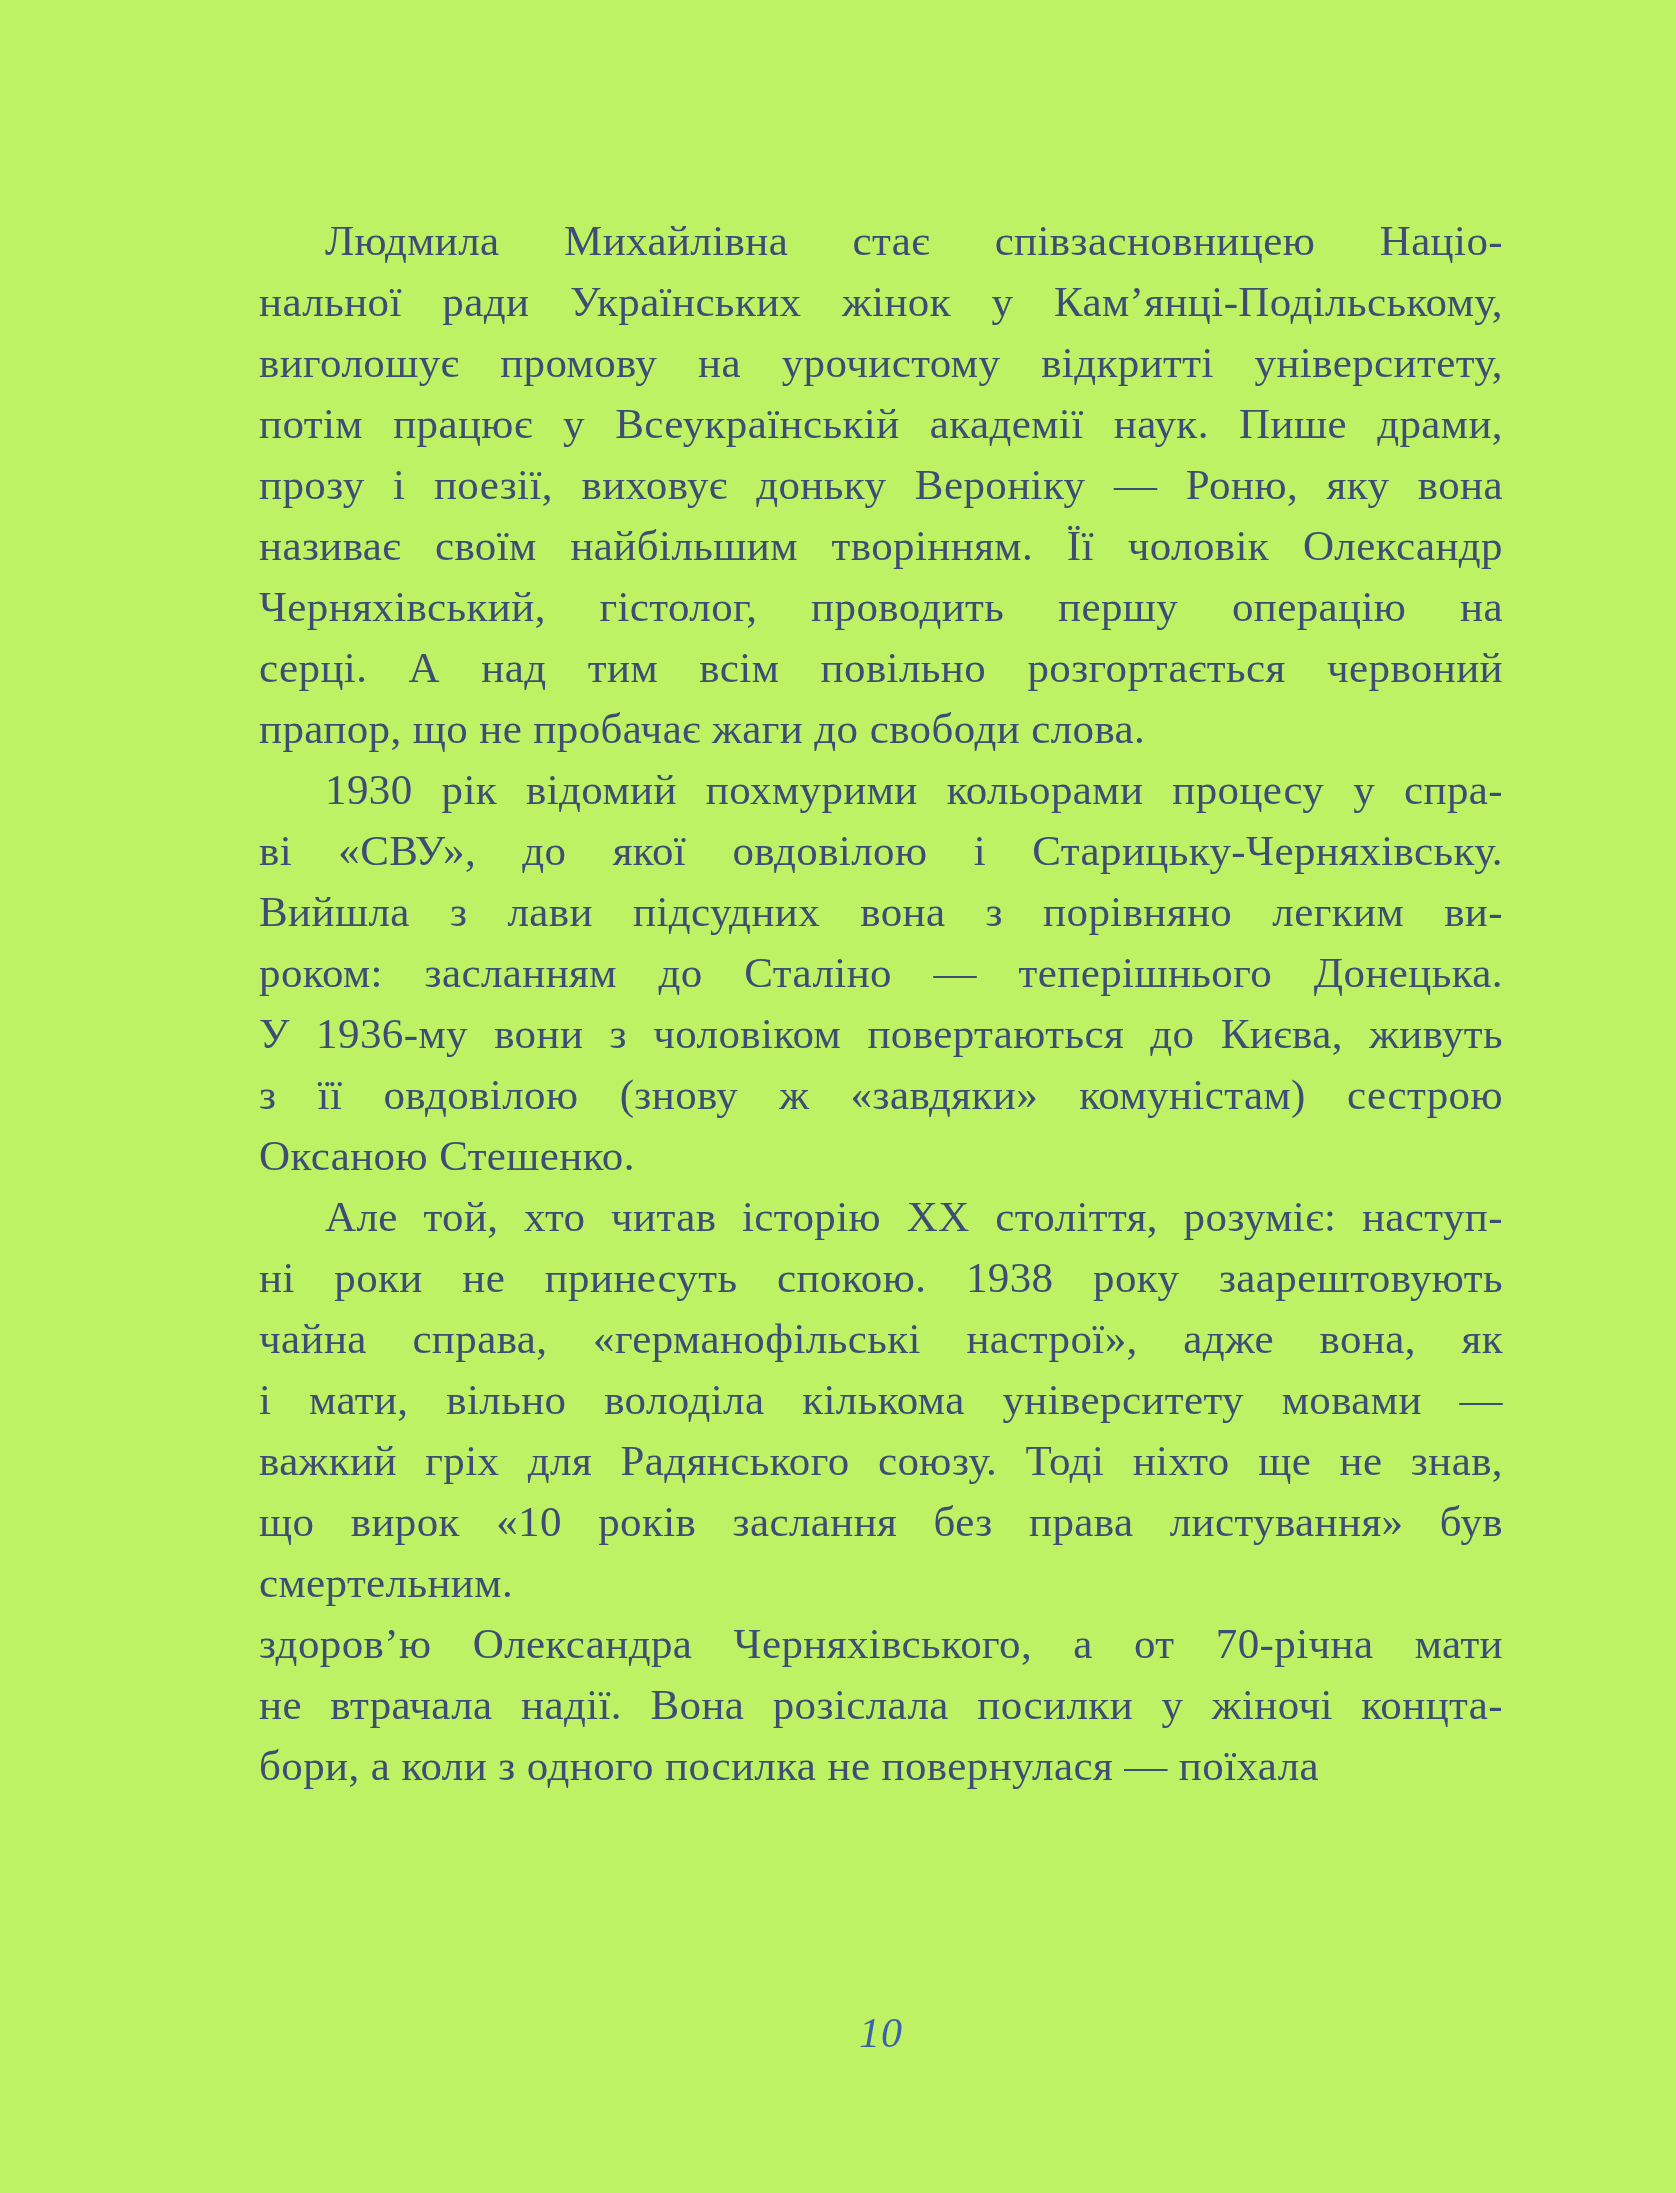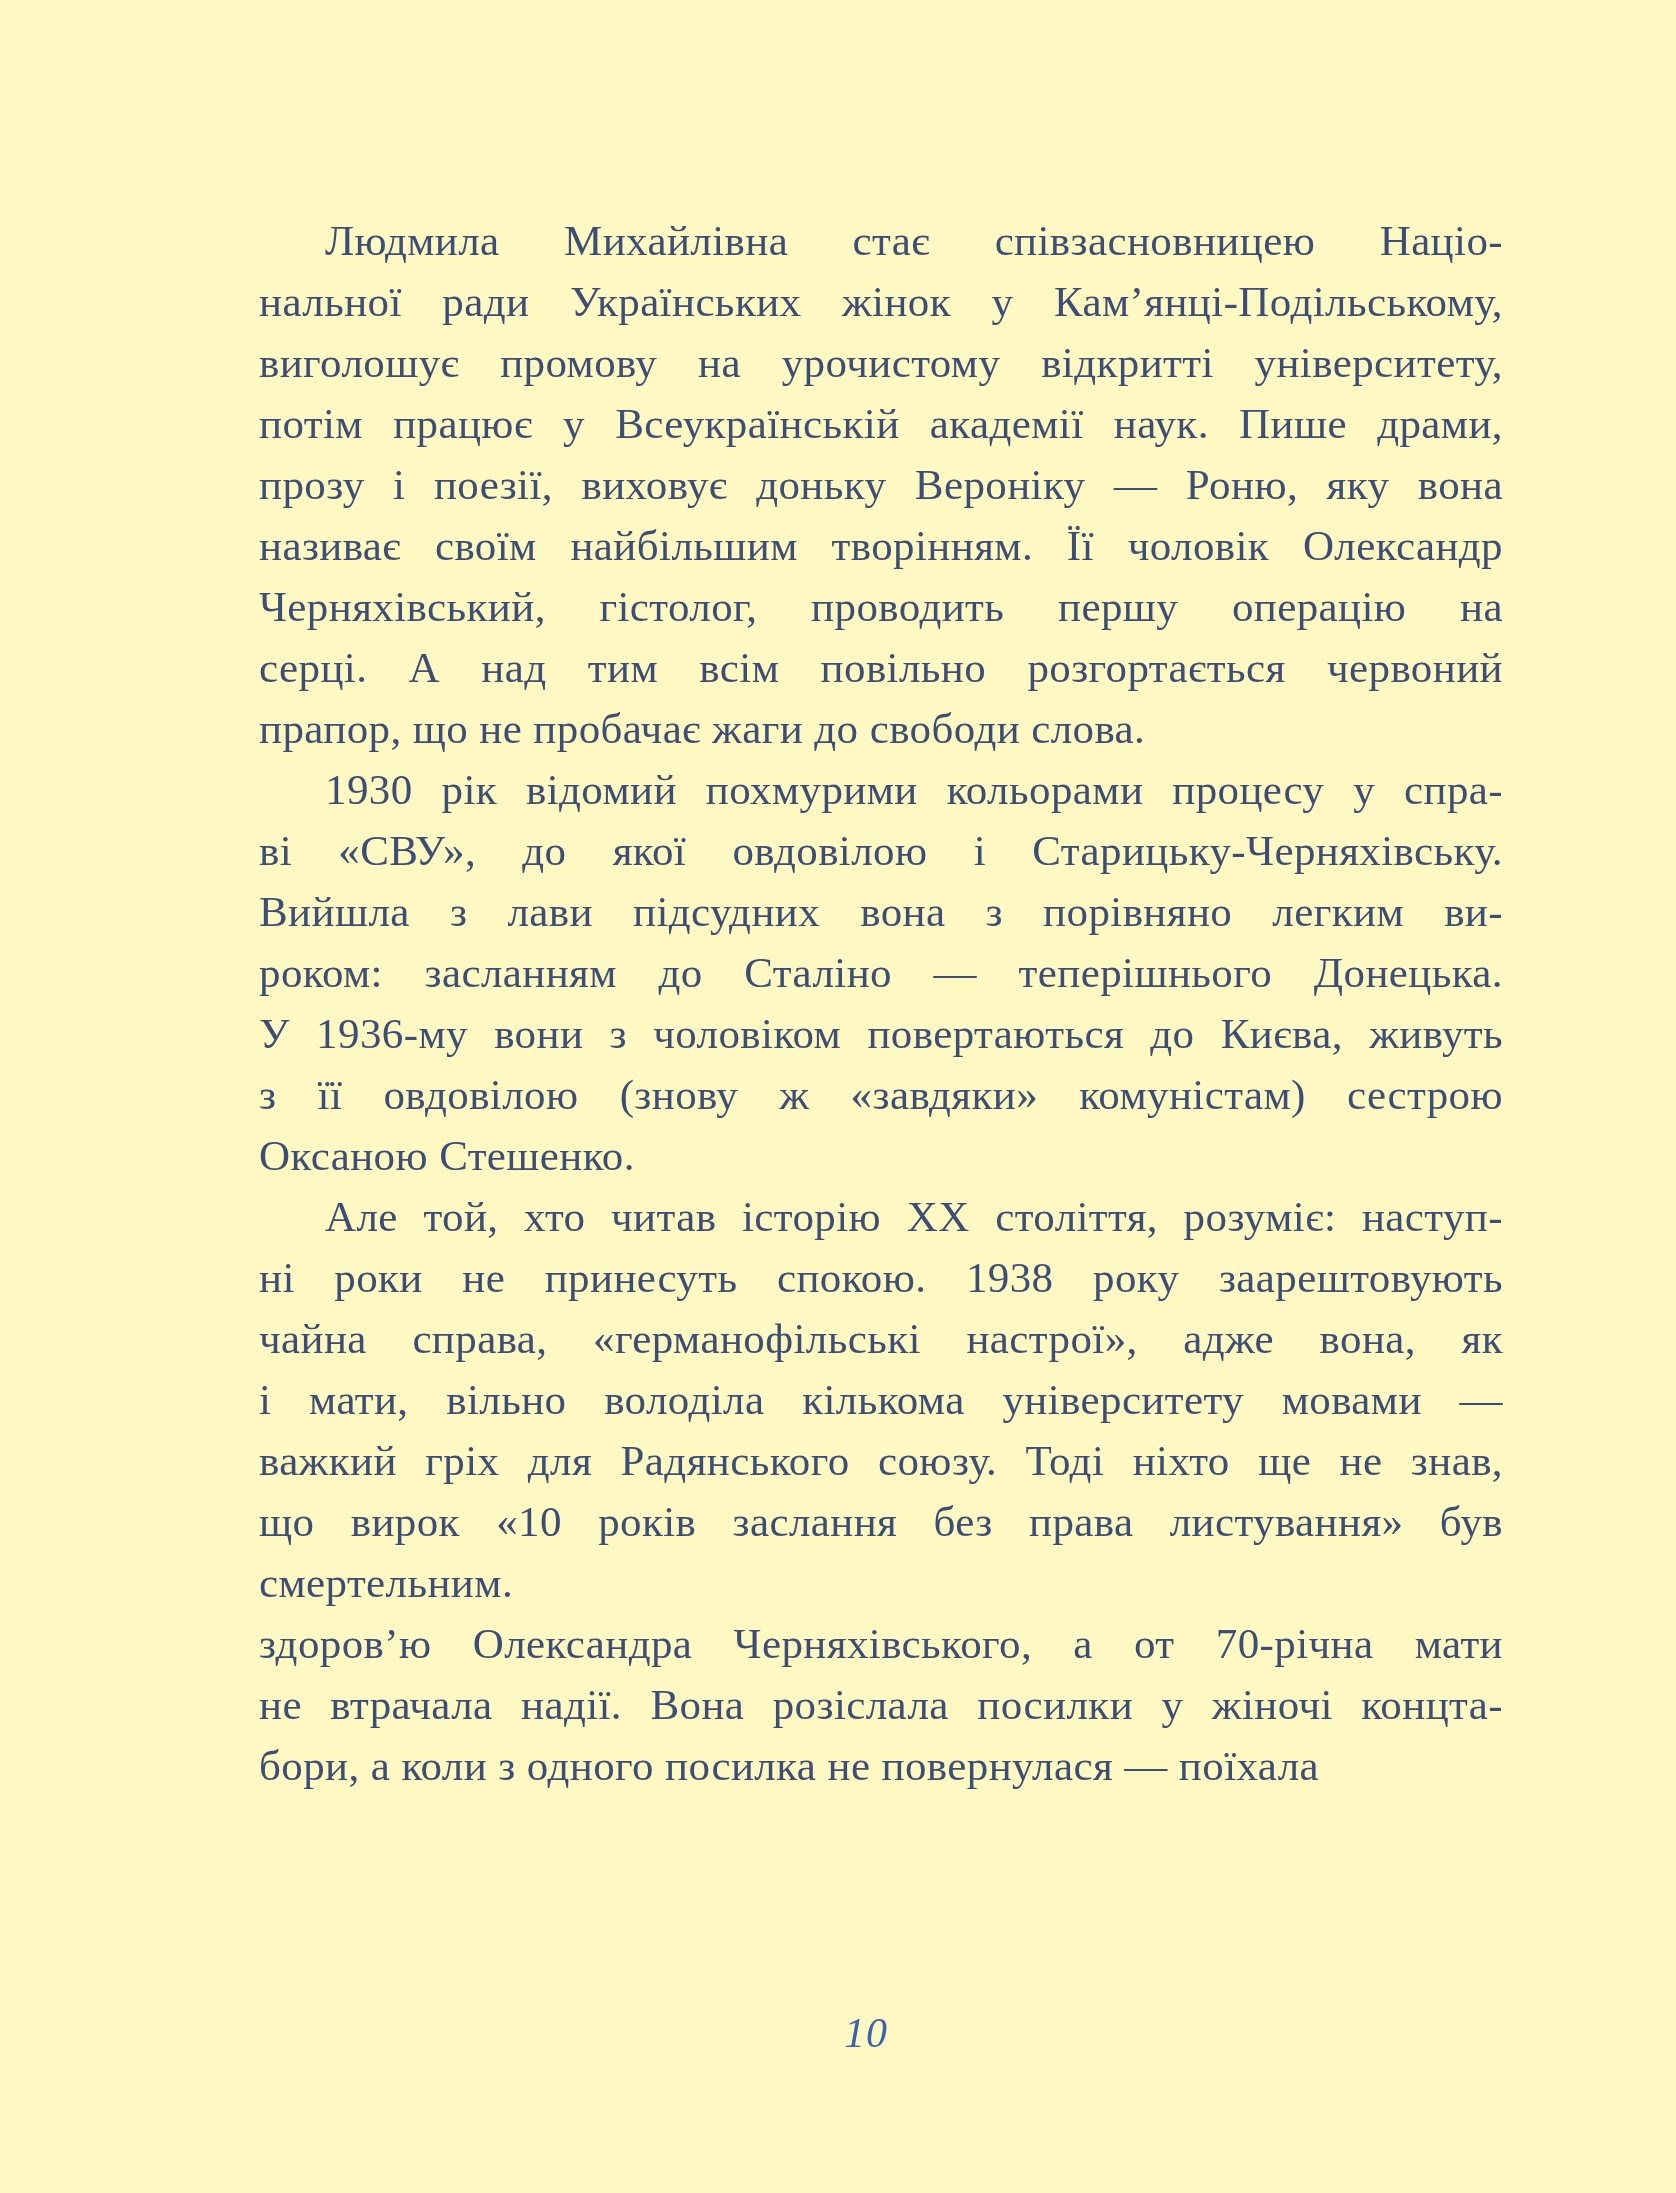--- a/index.html
+++ b/index.html
@@ -36,34 +36,34 @@
     overflow: hidden;
   }
   .text-line.first {
     text-indent: 66px;
   }
   .text-line.last {
     text-align-last: left;
   }
   .page-number {
     position: absolute;
-    left: 244px;
+    left: 259px;
     width: 1244px;
     top: 2009px;
     text-align: center;
     font-style: italic;
     font-size: 42px;
     color: #3c63a8;
     letter-spacing: 0.9px;
   }
 </style>
 </head>
 <body>
 
-<div class="book-page" style="background: #fef9c3; padding-left: 44px;">
+<div class="book-page" style="background: #bef264; padding-left: 44px;">
   <div class="text-block" id="text-block" style="color: rgb(62, 77, 116);">
       <div>
         <div class="text-line first">Людмила Михайлівна стає співзасновницею Націо-</div>
         <div class="text-line">нальної ради Українських жінок у Кам’янці-Подільському,</div>
         <div class="text-line">виголошує промову на урочистому відкритті університету,</div>
         <div class="text-line">потім працює у Всеукраїнській академії наук. Пише драми,</div>
         <div class="text-line">прозу і поезії, виховує доньку Вероніку — Роню, яку вона</div>
         <div class="text-line">називає своїм найбільшим творінням. Її чоловік Олександр</div>
         <div class="text-line">Черняхівський, гістолог, проводить першу операцію на</div>
         <div class="text-line">серці. А над тим всім повільно розгортається червоний</div>

